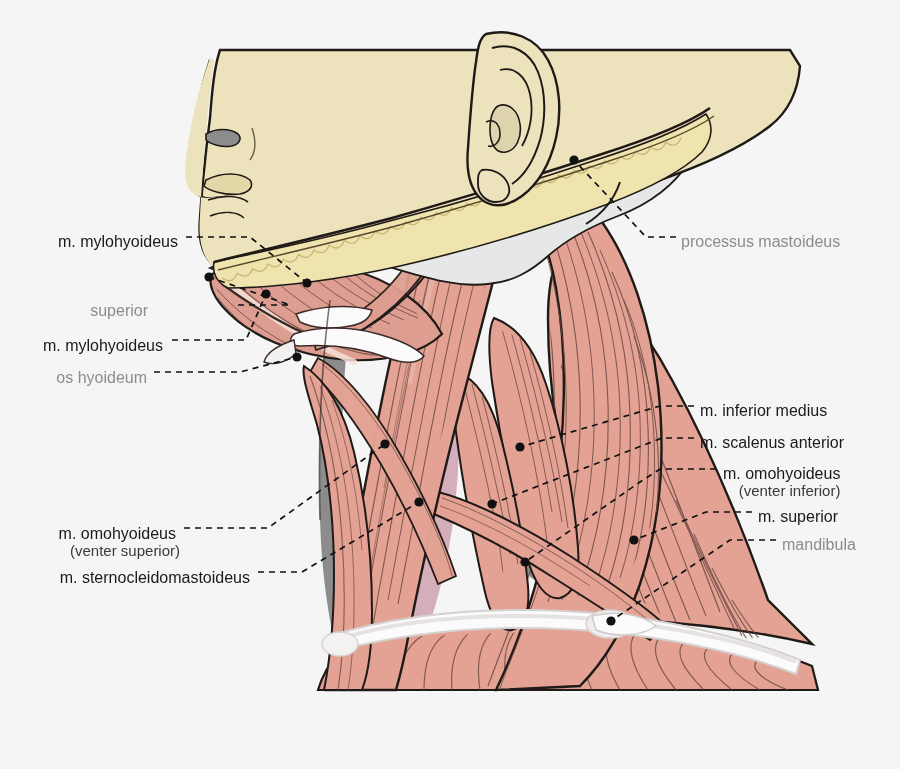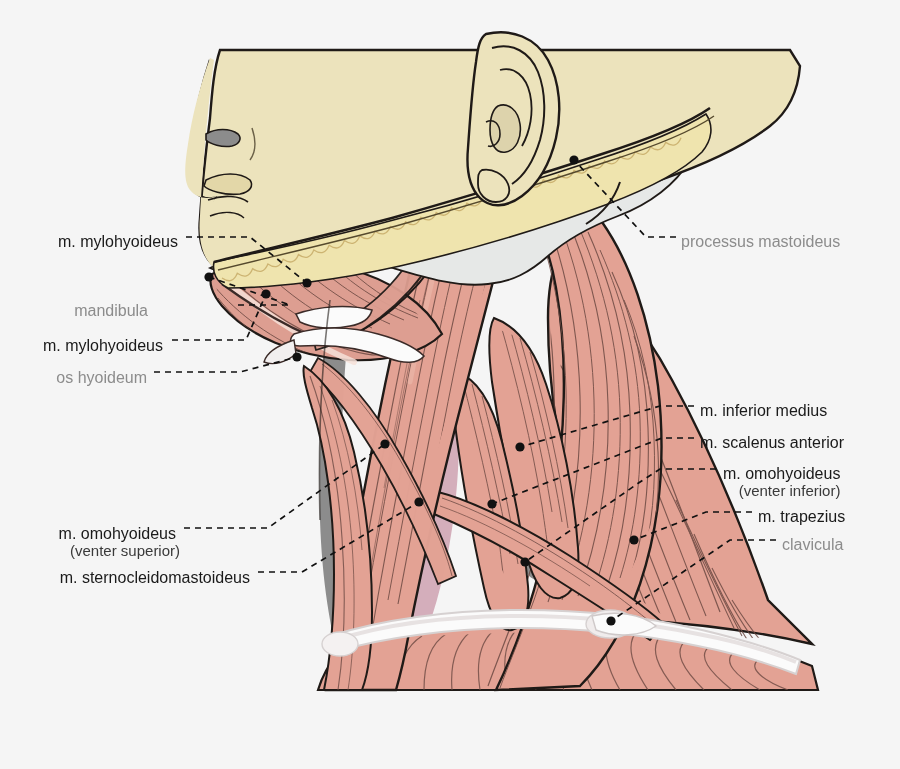--- a/index.html
+++ b/index.html
@@ -406,21 +406,21 @@
       <circle cx="634" cy="540" r="4.6"></circle>
       <circle cx="611" cy="621" r="4.6"></circle>
     </g>
   </svg>
 
   <div class="label leftaligned" style="left:40px; top:232px; width:138px;">
     <span>m. mylohyoideus</span>
   </div>
 
   <div class="label leftaligned bone" style="left:40px; top:301px; width:108px;">
-    <span>mandibula</span>
+    <span>superior</span>
   </div>
 
   <div class="label leftaligned" style="left:40px; top:336px; width:123px;">
     <span>m. mylohyoideus</span>
   </div>
 
   <div class="label leftaligned bone" style="left:40px; top:368px; width:107px;">
     <span>os hyoideum</span>
   </div>
 
@@ -444,20 +444,20 @@
   <div class="label right" style="left:700px; top:433px;">
     <span>m. scalenus anterior</span>
   </div>
 
   <div class="label right" style="left:723px; top:464px;">
     <span>m. omohyoideus</span>
     <span class="sublabel" style="text-align:right;">(venter inferior)</span>
   </div>
 
   <div class="label right" style="left:758px; top:507px;">
-    <span>m. trapezius</span>
+    <span>m. superior</span>
   </div>
 
   <div class="label right bone" style="left:782px; top:535px;">
-    <span>clavicula</span>
+    <span>mandibula</span>
   </div>
 
 </div>
 
 </body></html>

